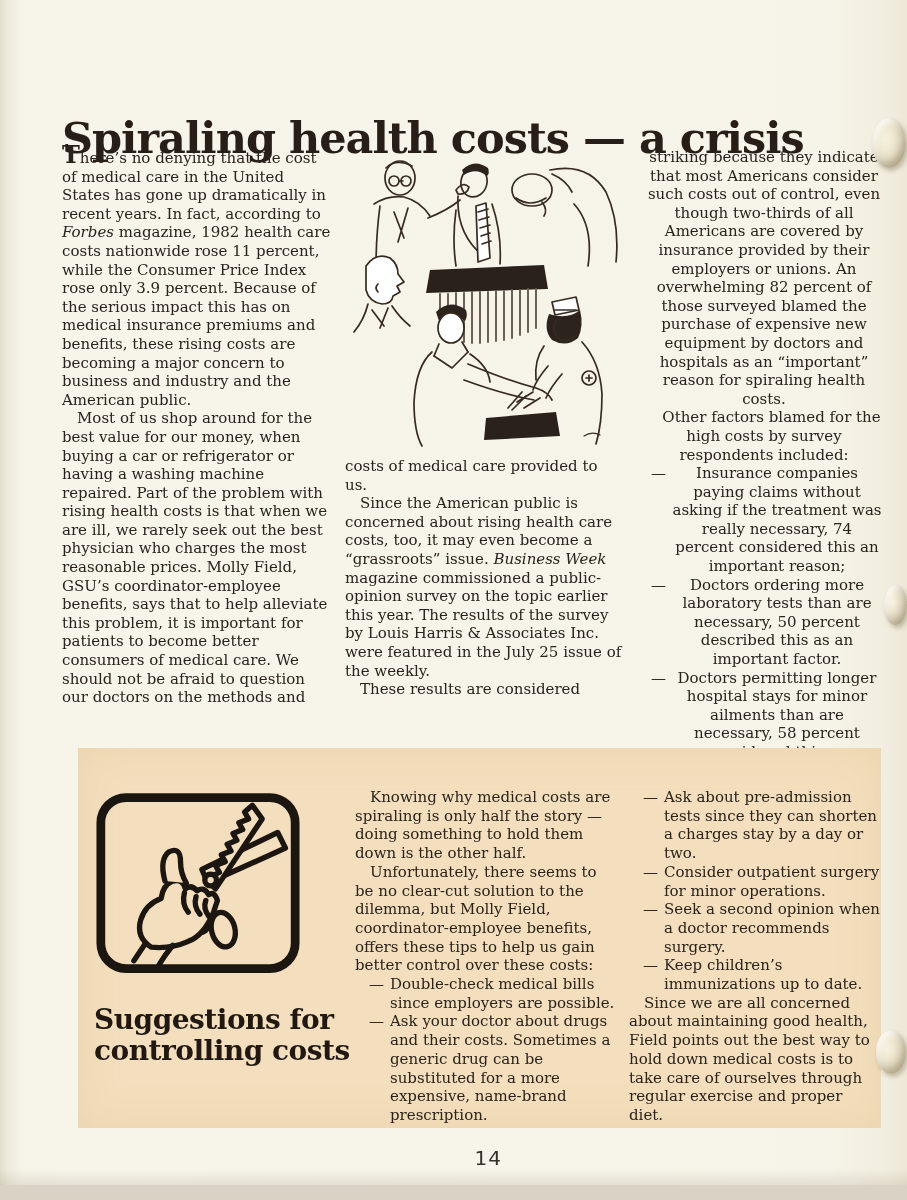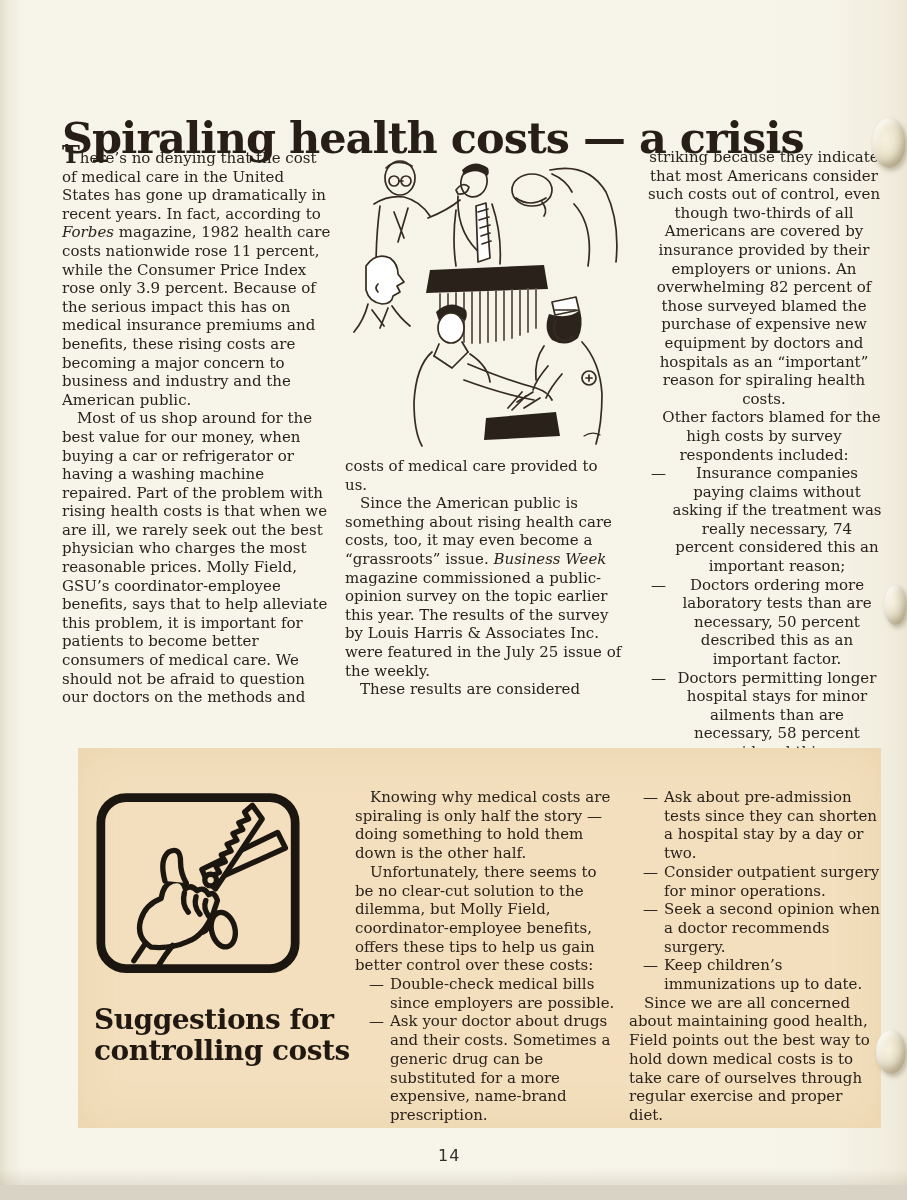--- a/index.html
+++ b/index.html
@@ -25,22 +25,22 @@
   .box-col{position:absolute;font-size:15px;line-height:18.7px;color:#2b221a;}
   .box-col p{margin:0;}
   .box-col p.indent{text-indent:15px;}
   .box-col ul.dashlist{padding-left:14px;}
   .box-col-mid{left:277px;top:40px;width:264px;}
   .box-col-right{left:551px;top:40px;width:252px;}
   .icon-wrap{position:absolute;left:17px;top:42px;width:206px;height:188px;}
   .box-heading{position:absolute;left:16px;top:256px;font-size:28px;line-height:31px;
     font-weight:bold;letter-spacing:-.5px;color:#211911;}
   .box-heading span{display:block;}
-  .page-number{position:absolute;left:438px;top:1146px;width:64px;text-align:left;
-    font-family:"DejaVu Sans", sans-serif;font-size:16px;letter-spacing:1px;color:#35302a;}
+  .page-number{position:absolute;left:438px;top:1146px;width:64px;text-align:right;
+    font-family:"DejaVu Sans", sans-serif;font-size:20px;letter-spacing:1px;color:#35302a;}
   .blob{position:absolute;border-radius:50%;
     background:radial-gradient(ellipse at 38% 42%, #f6f1df 0%, #e9e1c8 50%, #d3c7a6 76%, #b5a585 95%);
     box-shadow:2px 3px 4px rgba(110,95,65,.35), inset -4px -6px 8px rgba(90,75,50,.28), inset 3px 4px 6px rgba(255,255,255,.8);}
   .blob-1{left:872px;top:118px;width:34px;height:50px;}
   .blob-2{left:884px;top:585px;width:23px;height:40px;}
   .blob-3{left:876px;top:1030px;width:30px;height:44px;}
   .bottom-shade{position:absolute;left:0;bottom:0;width:100%;height:16px;
     background:linear-gradient(180deg,rgba(0,0,0,0) 0%,rgba(115,105,82,.14) 100%);}
   i{font-style:italic;}
 </style>
@@ -116,21 +116,21 @@
         <path d="M197,252 L181,262 M204,258 L188,268"></path>
         <path d="M186,252 L172,268 M190,256 L176,270"></path>
         <path d="M150,278 L220,272 L224,296 L148,300 Z" fill="#29211a" stroke="none"></path>
         <path d="M248,296 q8,-5 16,-1" stroke-width="1.2"></path>
       </g>
     </svg>
   </div>
 
   <div class="col col-2-text">
     <p>costs of medical care provided to us.</p>
-    <p class="indent"><span>Since the American public is something about rising health care costs, too, it may even become a “grassroots” issue. </span><i>Business Week</i><span> magazine commissioned a public-opinion survey on the topic earlier this year. The results of the survey by Louis Harris &amp; Associates Inc. were featured in the July 25 issue of the weekly.</span></p>
+    <p class="indent"><span>Since the American public is concerned about rising health care costs, too, it may even become a “grassroots” issue. </span><i>Business Week</i><span> magazine commissioned a public-opinion survey on the topic earlier this year. The results of the survey by Louis Harris &amp; Associates Inc. were featured in the July 25 issue of the weekly.</span></p>
     <p class="indent">These results are considered</p>
   </div>
 
   <div class="col col-3">
     <p>striking because they indicate that most Americans consider such costs out of control, even though two-thirds of all Americans are covered by insurance provided by their employers or unions. An overwhelming 82 percent of those surveyed blamed the purchase of expensive new equipment by doctors and hospitals as an “important” reason for spiraling health costs.</p>
     <p class="indent">Other factors blamed for the high costs by survey respondents included:</p>
     <ul class="dashlist">
       <li><span class="dash">—</span><span>Insurance companies paying claims without asking if the treatment was really necessary, 74 percent considered this an important reason;</span></li>
       <li><span class="dash">—</span><span>Doctors ordering more laboratory tests than are necessary, 50 percent described this as an important factor.</span></li>
       <li><span class="dash">—</span><span>Doctors permitting longer hospital stays for minor ailments than are necessary, 58 percent considered this an important factor.</span></li>
@@ -163,21 +163,21 @@
       <p class="indent">Knowing why medical costs are spiraling is only half the story — doing something to hold them down is the other half.</p>
       <p class="indent">Unfortunately, there seems to be no clear-cut solution to the dilemma, but Molly Field, coordinator-employee benefits, offers these tips to help us gain better control over these costs:</p>
       <ul class="dashlist">
         <li><span class="dash">—</span><span>Double-check medical bills since employers are possible.</span></li>
         <li><span class="dash">—</span><span>Ask your doctor about drugs and their costs. Sometimes a generic drug can be substituted for a more expensive, name-brand prescription.</span></li>
       </ul>
     </div>
 
     <div class="box-col box-col-right">
       <ul class="dashlist">
-        <li><span class="dash">—</span><span>Ask about pre-admission tests since they can shorten a hospital stay by a day or two.</span></li>
+        <li><span class="dash">—</span><span>Ask about pre-admission tests since they can shorten a charges stay by a day or two.</span></li>
         <li><span class="dash">—</span><span>Consider outpatient surgery for minor operations.</span></li>
         <li><span class="dash">—</span><span>Seek a second opinion when a doctor recommends surgery.</span></li>
         <li><span class="dash">—</span><span>Keep children’s immunizations up to date.</span></li>
       </ul>
       <p class="indent">Since we are all concerned about maintaining good health, Field points out the best way to hold down medical costs is to take care of ourselves through regular exercise and proper diet.</p>
     </div>
   </div>
 
   <div class="page-number">14</div>
 

